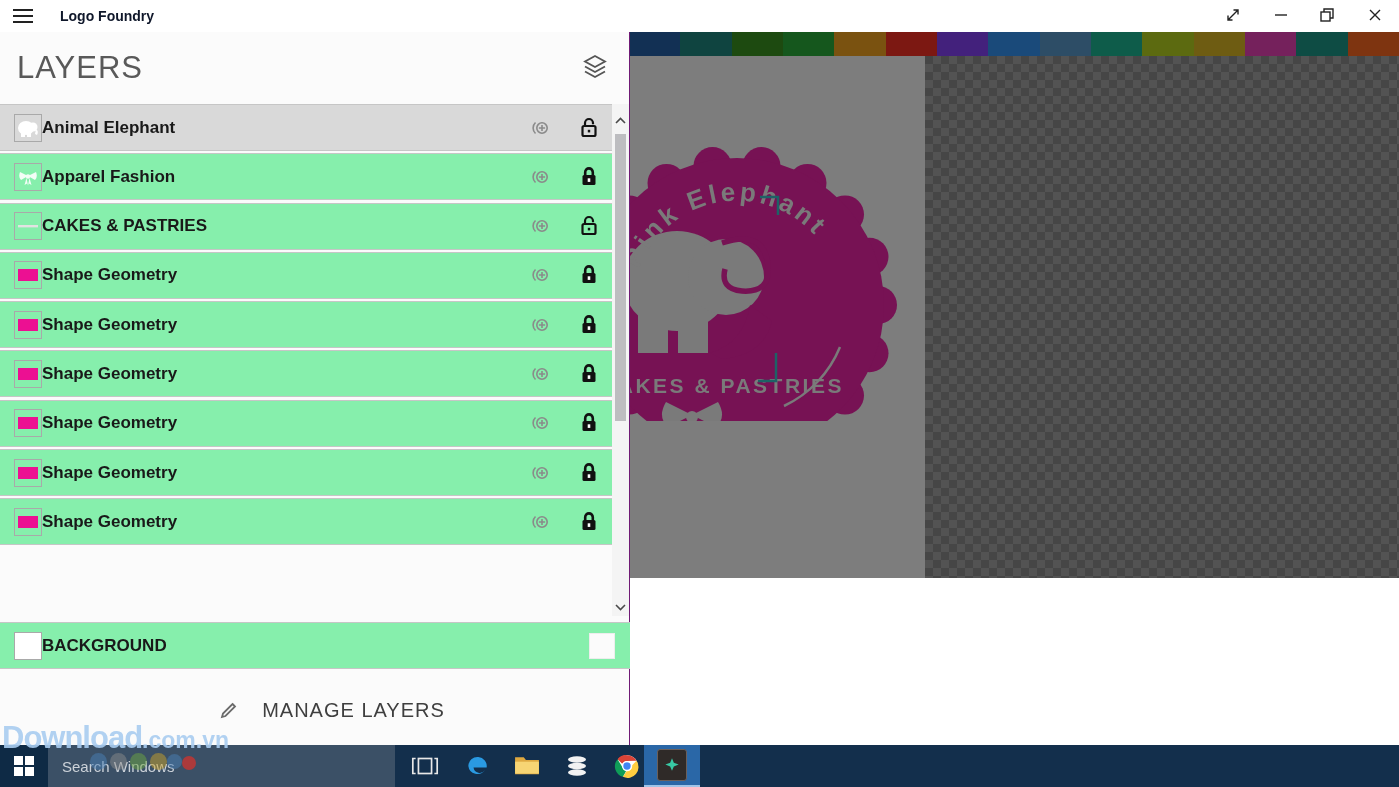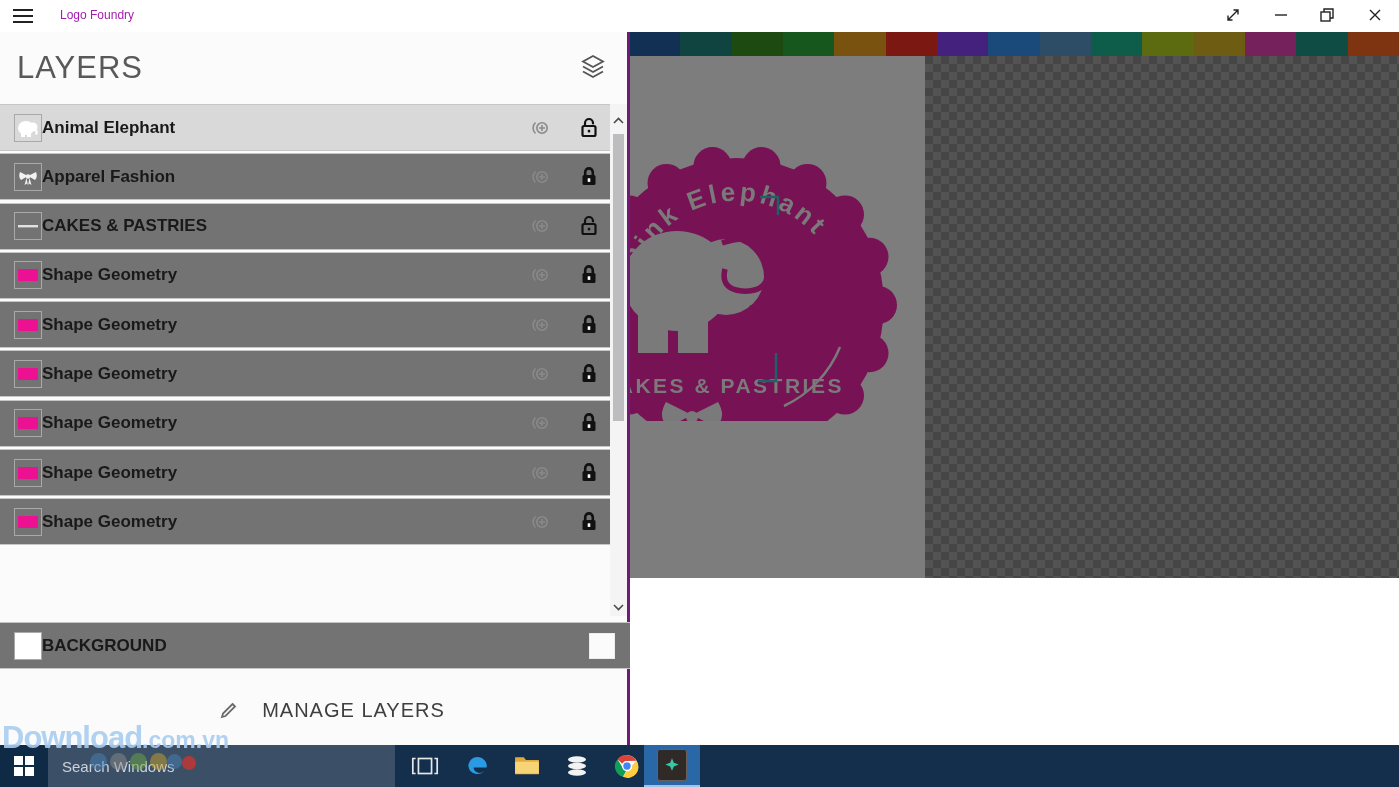--- a/index.html
+++ b/index.html
@@ -4,32 +4,32 @@
 <style>
   * { margin:0; padding:0; box-sizing:border-box; }
   html,body { width:1399px; height:787px; overflow:hidden;
     font-family:"Liberation Sans", sans-serif; background:#fff; }
   #stage { position:relative; width:1399px; height:787px; background:#fff; }
 
   
   #titlebar { position:absolute; left:0; top:0; width:1399px; height:32px; background:#fff; z-index:30; }
   #hamburger { position:absolute; left:13px; top:9px; width:20px; height:14px; cursor:pointer; }
   #hamburger span { display:block; height:2px; background:#222; margin-bottom:4px; }
-  #app-title { position:absolute; left:60px; top:8px; font-size:12px; color:#a21caf; }
+  #app-title { position:absolute; left:60px; top:8px; font-size:14px; color:#0f172a;font-weight:bold; }
   .winbtn { position:absolute; top:0; width:46px; height:30px; display:flex; align-items:center; justify-content:center; }
   .winbtn svg { stroke:#222; fill:none; stroke-width:1.4; }
 
   
   #left-panel { position:absolute; left:0; top:32px; width:630px; height:713px; background:#fbfbfb; z-index:20;
-    border-right:3px solid #701a75; }
+    border-right:1px solid #701a75; }
   #layers-title { position:absolute; left:17px; top:18px; font-size:31px; color:#595959; letter-spacing:1px; }
   #layers-stack-btn { position:absolute; right:18px; top:20px; width:32px; height:32px; }
 
   #layer-list { position:absolute; left:0; top:72px; width:613px; }
-  .layer-row { position:relative; height:47px; background:#737373; border-top:1px solid #c6c6c6;
+  .layer-row { position:relative; height:47px; background:#86efac; border-top:1px solid #c6c6c6;
     border-bottom:1px solid #c6c6c6; margin-bottom:2.3px; display:flex; align-items:center; cursor:pointer; }
   .layer-row.selected { background:#d9d9d9; }
   .thumb { width:28px; height:28px; border:1px solid #a9a9a9; margin-left:14px; flex:0 0 auto;
     display:flex; align-items:center; justify-content:center; background:transparent; }
   .thumb-pink-shape i { display:block; width:20px; height:12px; background:#ec1092; }
   .thumb-white { background:#fff; }
   .layer-label { font-size:17px; font-weight:600; color:#191919; white-space:nowrap; }
   .row-right { position:absolute; right:0; top:0; height:100%; display:flex; align-items:center; }
   .locate-btn { width:24px; height:24px; margin-right:24px; }
   .lock-btn { width:24px; height:24px; margin-right:12px; }

